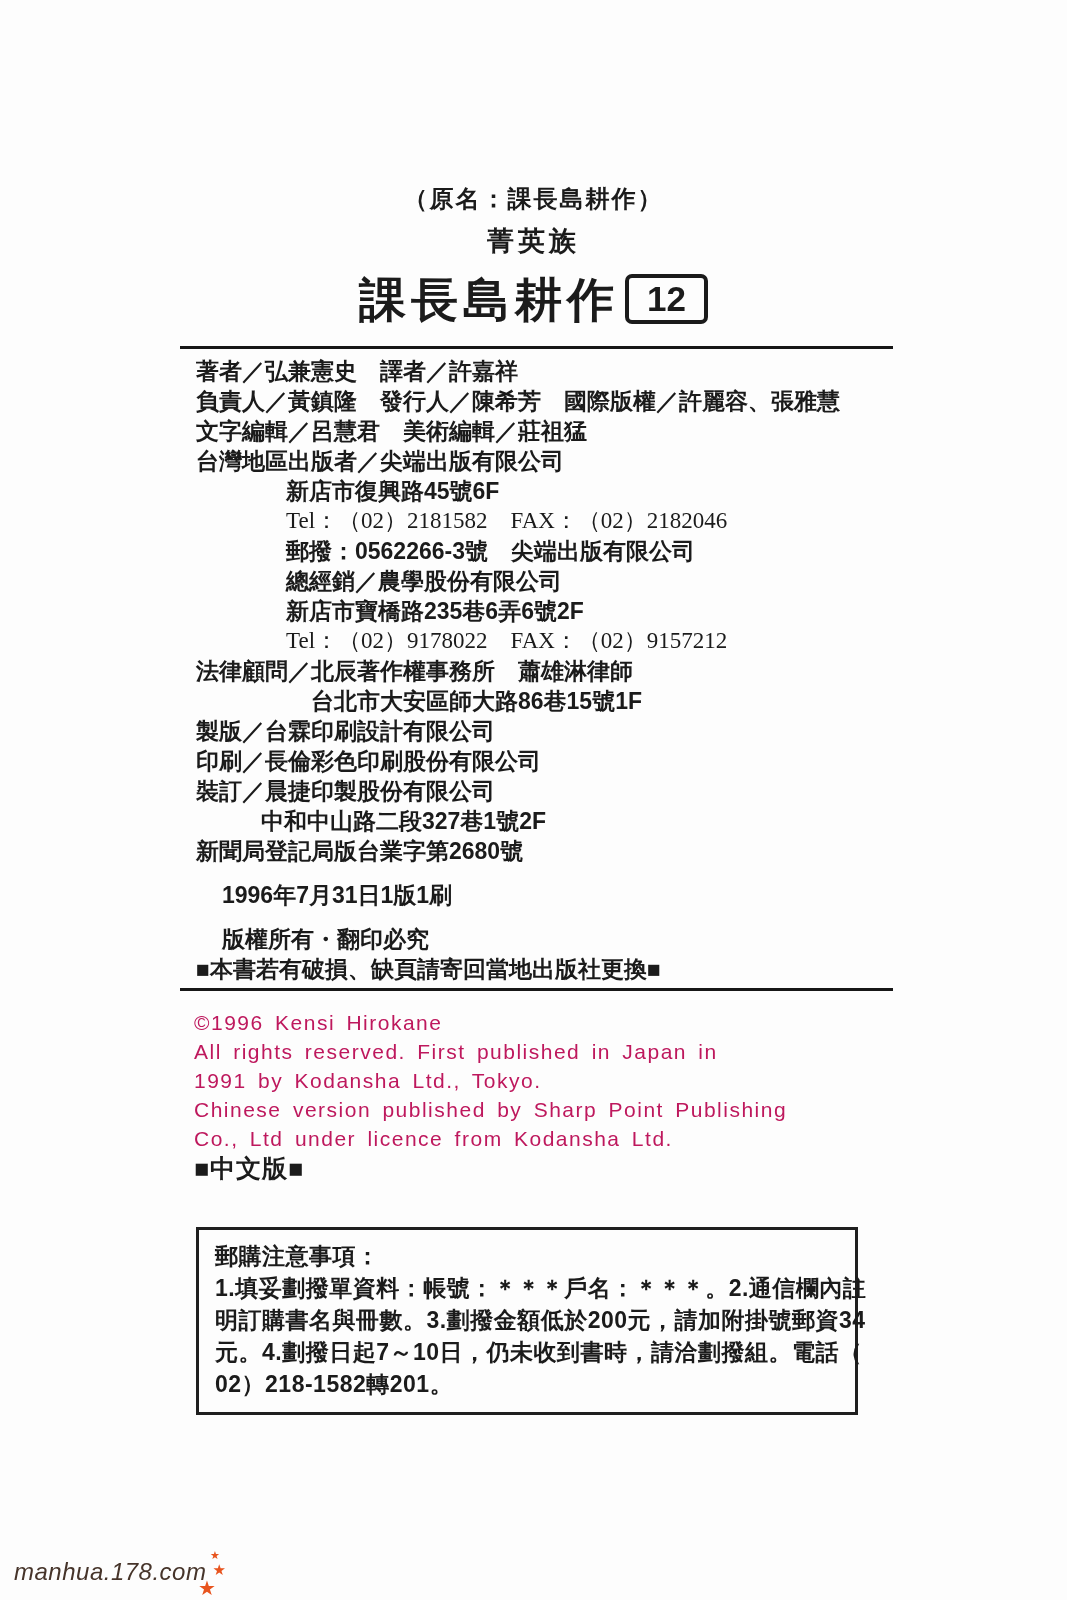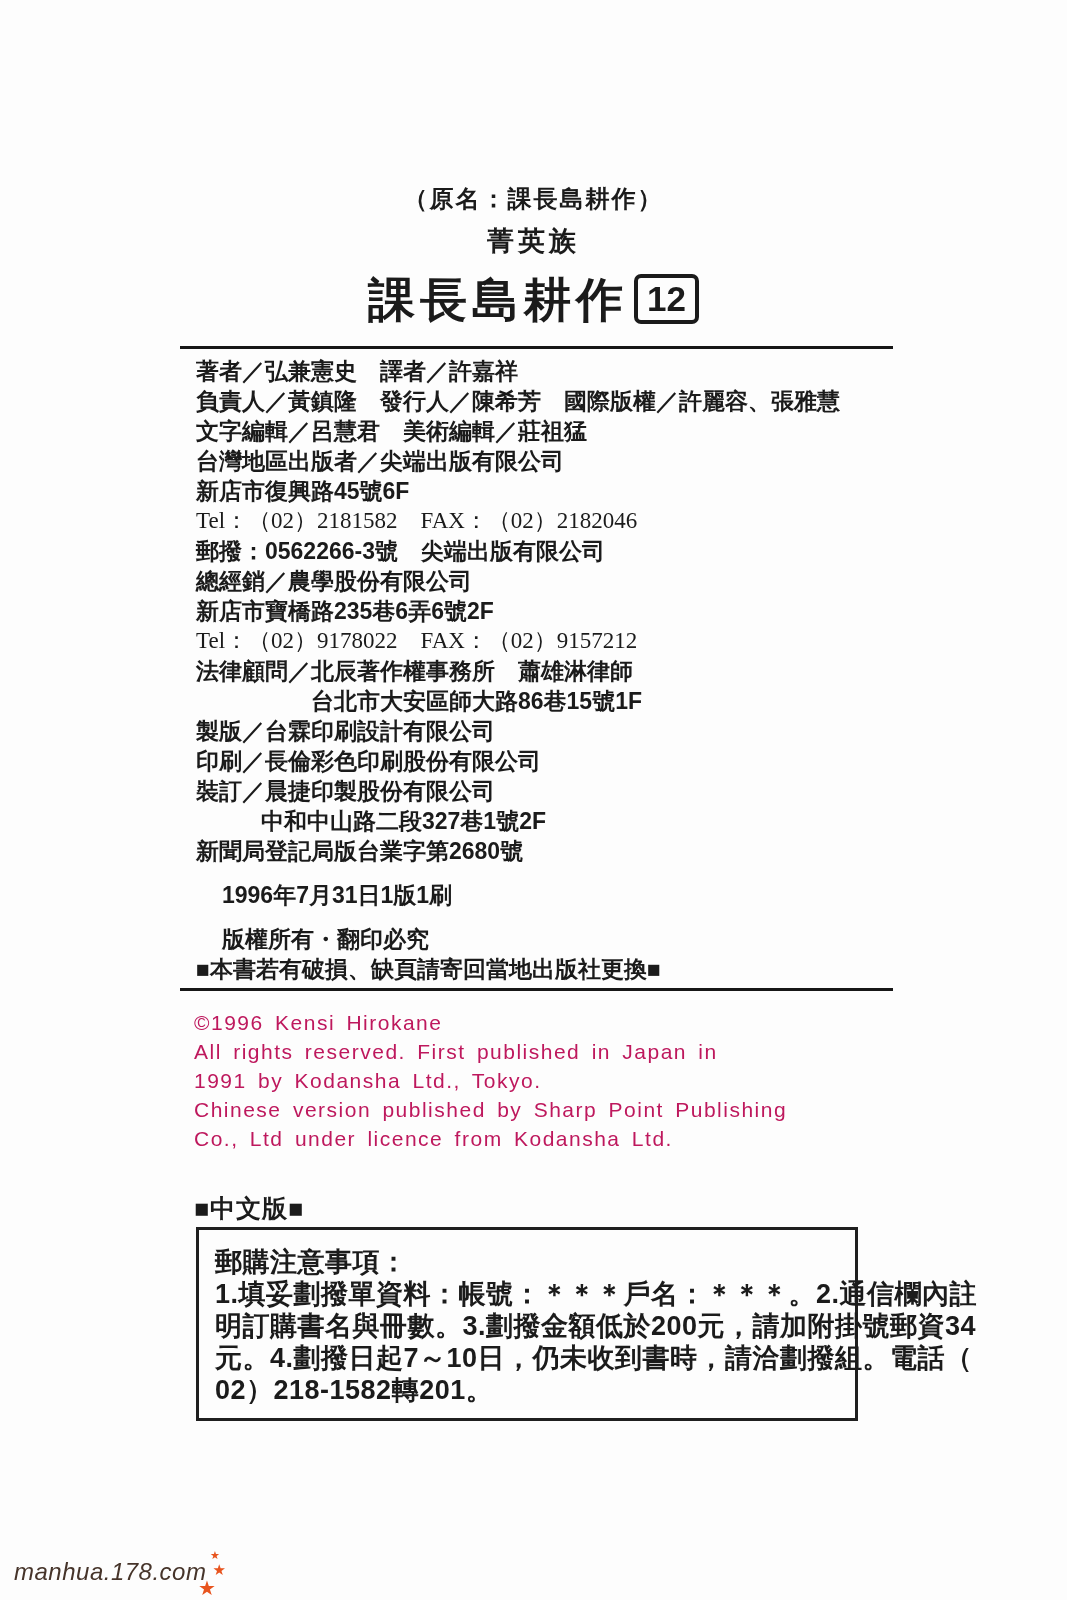--- a/index.html
+++ b/index.html
@@ -10,50 +10,50 @@
   }
   .page { position:absolute; inset:0; }
 
   
   .header { position:absolute; top:183px; left:0; right:0; text-align:center; }
   .orig-title { font-size:24px; font-weight:bold; letter-spacing:2px; }
   .series-title { font-size:27px; font-weight:bold; letter-spacing:4px; margin-top:8px; }
   .main-title { font-size:47px; font-weight:bold; letter-spacing:5px; margin-top:10px; }
   .vol-box {
     display:inline-block; border:4px solid #1b1b1b; border-radius:7px;
-    font-size:35px; line-height:1; padding:3px 9px 4px;
+    font-size:35px; line-height:1; padding:3px 18px 4px;
     vertical-align:5px; margin-left:6px; letter-spacing:0;
   }
 
   
   .rule { position:absolute; left:180px; width:713px; height:3px; background:#171717; }
   .rule-top { top:346px; }
   .rule-bottom { top:988px; }
 
   
   .colophon { position:absolute; top:356px; left:196px; font-size:23px; line-height:30px; font-weight:bold; white-space:pre; }
   .colophon .indent-0 { margin-left:0; }
-  .colophon .indent-1 { }
+  .colophon .indent-1 { margin-left:90px; }
   .colophon .indent-2 { margin-left:115px; }
   .colophon .indent-3 { margin-left:65px; }
   .colophon .gap { margin-top:14px;margin-left:26px; }
   .colophon .serif { font-family:"Liberation Serif","DejaVu Serif",serif; font-weight:normal; }
 
   
   .english { position:absolute; top:1008px; left:194px; font-size:21px; line-height:29px;
              letter-spacing:1.5px; word-spacing:4px; color:#be185d; }
 
   
-  .cn-label { position:absolute; top:1192px; left:194px; font-size:25px; font-weight:bold; letter-spacing:1px;text-align:center; }
+  .cn-label { position:absolute; top:1152px; left:194px; font-size:25px; font-weight:bold; letter-spacing:1px;text-align:center; }
 
   
   .mail-box {
     position:absolute; top:1227px; left:196px; width:624px;
-    border:3px solid #1f1f1f; padding:16px 16px 12px;
-    font-size:27px; line-height:32px; font-weight:bold; letter-spacing:0.5px; white-space:pre;
+    border:3px solid #1f1f1f; padding:10px 16px 12px;
+    font-size:23px; line-height:32px; font-weight:bold; letter-spacing:0.5px; white-space:pre;
   }
 
   
   .watermark { position:absolute; left:14px; top:1558px; font-size:24px; font-weight:normal;
                font-style:italic; color:#46342a; letter-spacing:0.5px; }
   .watermark .stars { position:absolute; right:-16px; top:-8px; width:24px; height:50px;
                       font-style:normal; }
   .star { position:absolute; line-height:1; }
   .star-1 { font-size:11px; right:2px;  top:0; }
   .star-2 { font-size:15px; right:-4px; top:12px; }

